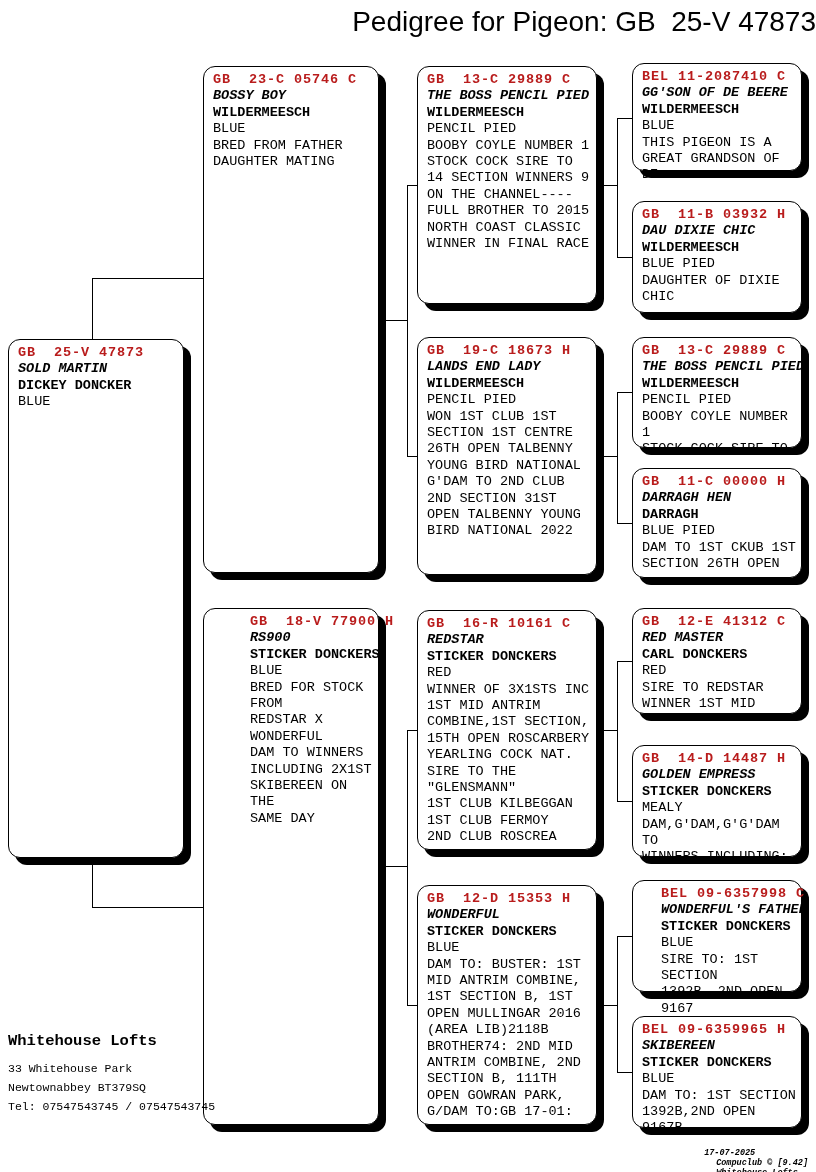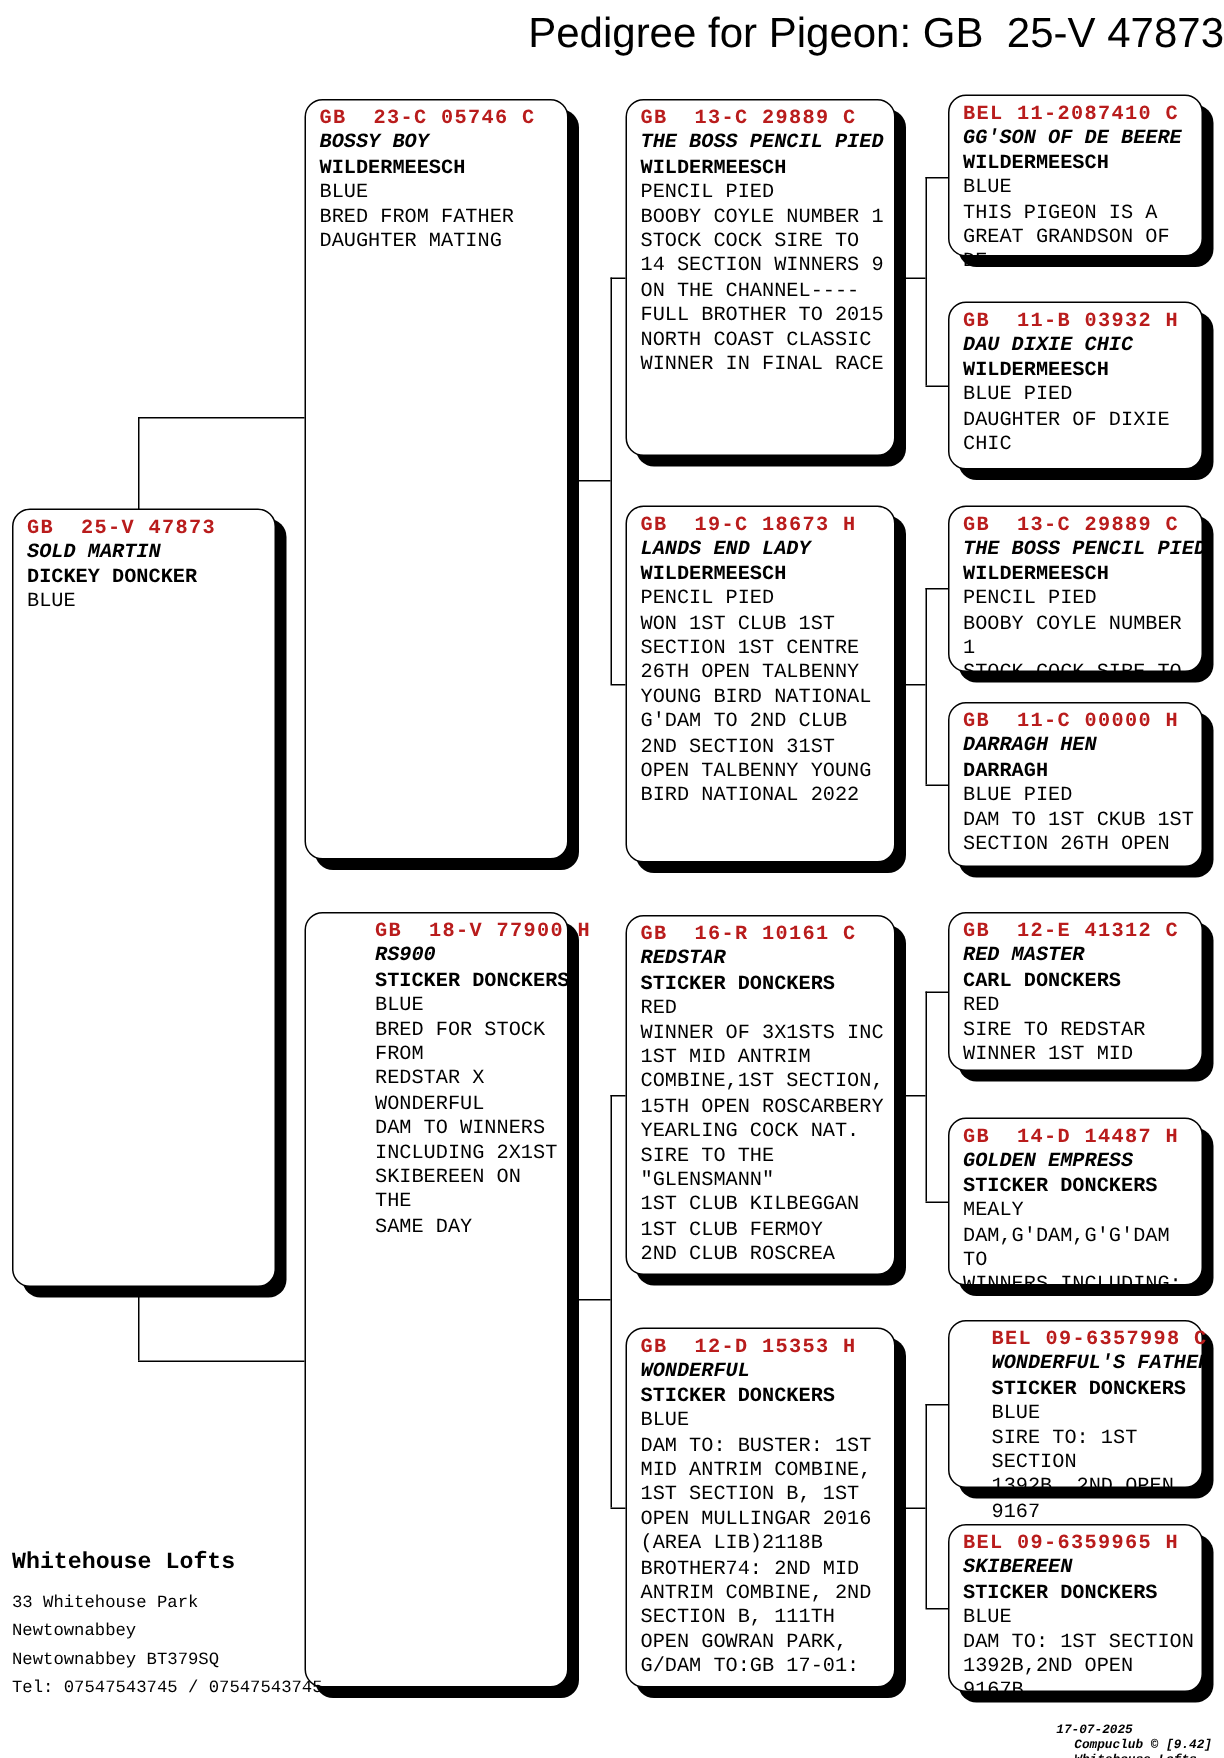--- a/index.html
+++ b/index.html
@@ -235,21 +235,20 @@
     <div class="pname">SKIBEREEN</div>
     <div class="loft">STICKER DONCKERS</div>
     <div class="bodytxt">BLUE
 DAM TO: 1ST SECTION
 1392B,2ND OPEN 9167B</div>
   </div>
 
   <div class="owner">
     <div class="owner-name">Whitehouse Lofts</div>
     <div class="owner-line">33 Whitehouse Park</div>
-    <div class="owner-line">Newtownabbey</div>
     <div class="owner-line">Newtownabbey BT379SQ</div>
     <div class="owner-line">Tel: 07547543745 / 07547543745</div>
   </div>
 
   <div class="credit">
     <span style="margin-left:0">17-07-2025</span>
     <span>Compuclub © [9.42]</span>
     <span>Whitehouse Lofts</span>
   </div>
 

